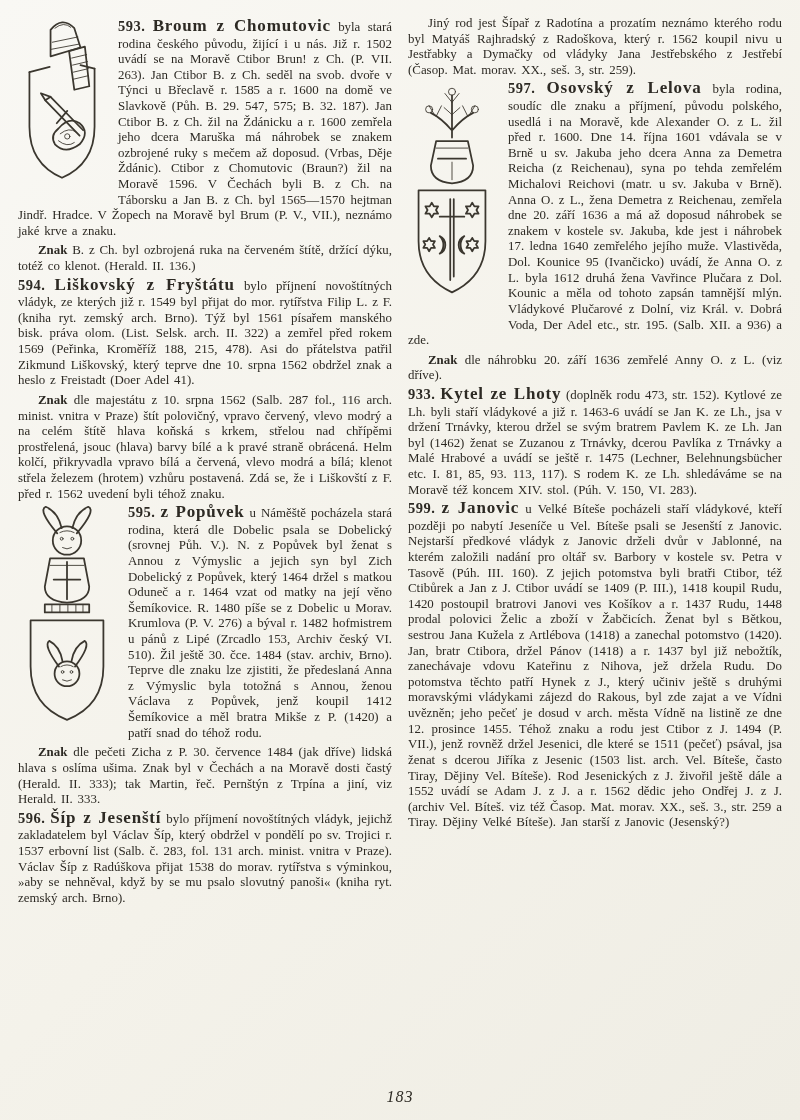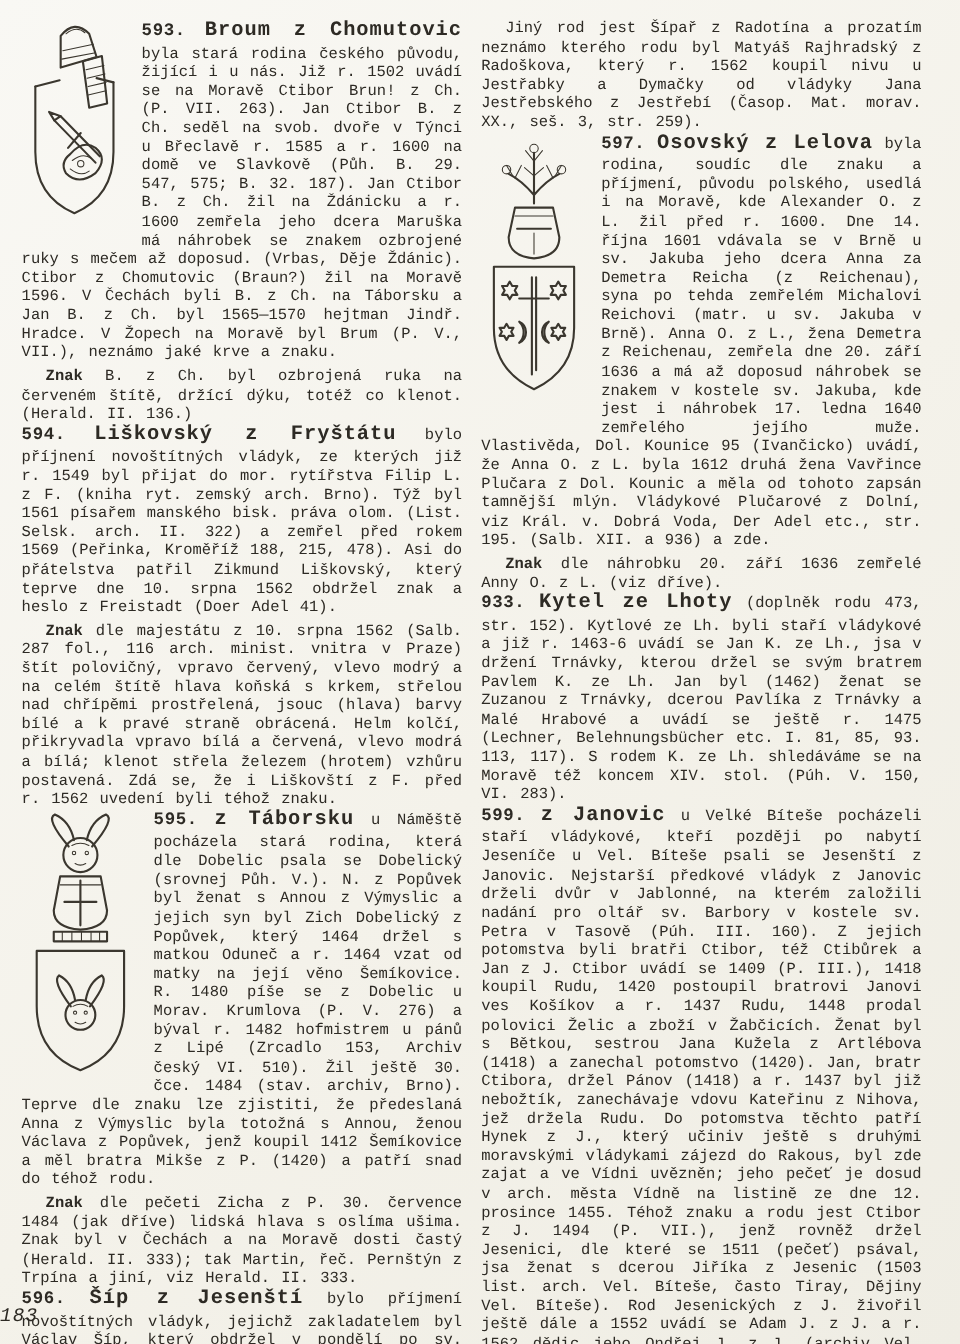--- a/index.html
+++ b/index.html
@@ -3,45 +3,45 @@
 <meta charset="utf-8">
 <style>
   html,body{margin:0;padding:0;}
   body{background:#e8e6df;}
   .page{
     position:relative;
     width:800px;height:1120px;
     margin:0 auto;
     background:linear-gradient(135deg,#f9f8f4 0%,#f4f2ea 55%,#efede4 100%);
     color:#2d2a24;
-    font-family:Liberation Mono, monospace;
+    font-family:Liberation Serif, serif;
     overflow:hidden;
     box-sizing:border-box;
-    padding:16px 32px 0 18px;
+    padding:16px 16px 0 18px;
   }
   .columns{display:flex;gap:16px;}
   .col{width:374px;box-sizing:border-box;}
   p{margin:0;text-align:justify;font-size:12.9px;line-height:1.21;word-spacing:1.5px;}
   .entry{}
   .entry:first-child{margin-top:0;}
   .e-num{font-weight:bold;font-size:14.5px;letter-spacing:.5px;}
   .e-name{font-weight:bold;font-size:17px;letter-spacing:.8px;}
   .e-note{font-size:12.9px;}
   .znak{text-indent:20px;margin-top:4px;}
   .cont{text-indent:20px;}
   .z-label{font-weight:bold;}
   .arms{float:left;margin:3px 12px 3px 0;}
   .arms svg{display:block;}
   .arms path,.arms circle,.arms line,.arms ellipse{
     fill:none;stroke:#3b372f;stroke-width:2;stroke-linejoin:round;stroke-linecap:round;
   }
   .arms .thin{stroke-width:1;}
   .page-number{
     position:absolute;left:0;right:0;bottom:14px;
-    font-style:italic;font-size:16px;letter-spacing:1px;
+    text-align:center;font-style:italic;font-size:16px;letter-spacing:1px;
   }
   .clear{clear:both;}
 </style>
 </head>
 <body>
 
 <div class="page">
   <div class="columns">
 
     <div class="col">
@@ -87,21 +87,21 @@
         </p>
         <p class="znak">
           <span class="z-label">Znak</span>
           <span>dle majestátu z 10. srpna 1562 (Salb. 287 fol., 116 arch. minist. vnitra v Praze) štít polovičný, vpravo červený, vlevo modrý a na celém štítě hlava koňská s krkem, střelou nad chřípěmi prostřelená, jsouc (hlava) barvy bílé a k pravé straně obrácená. Helm kolčí, přikryvadla vpravo bílá a červená, vlevo modrá a bílá; klenot střela železem (hrotem) vzhůru postavená. Zdá se, že i Liškovští z F. před r. 1562 uvedení byli téhož znaku.</span>
         </p>
       </div>
 
       <div class="entry">
         <p>
           <span class="e-num">595.</span>
-          <span class="e-name">z Táborsku</span>
+          <span class="e-name">z Popůvek</span>
           <span class="arms">
             <svg width="98" height="222" viewBox="0 0 110 250">
 
               <path d="M44,32 Q22,6 31,2 Q45,8 49,26"></path>
               <path d="M66,32 Q88,6 79,2 Q65,8 61,26"></path>
               <circle cx="55" cy="40" r="16"></circle>
               <circle class="thin" cx="49" cy="38" r="1.6"></circle>
               <circle class="thin" cx="61" cy="38" r="1.6"></circle>
               <path class="thin" d="M50,48 Q55,51 60,48 M47,31 Q55,27 63,31"></path>
 

